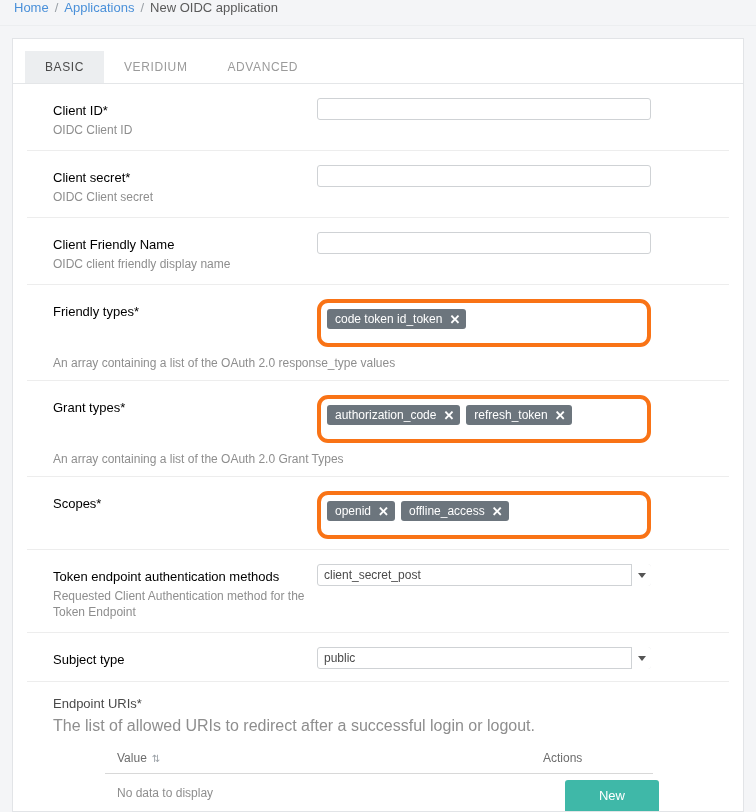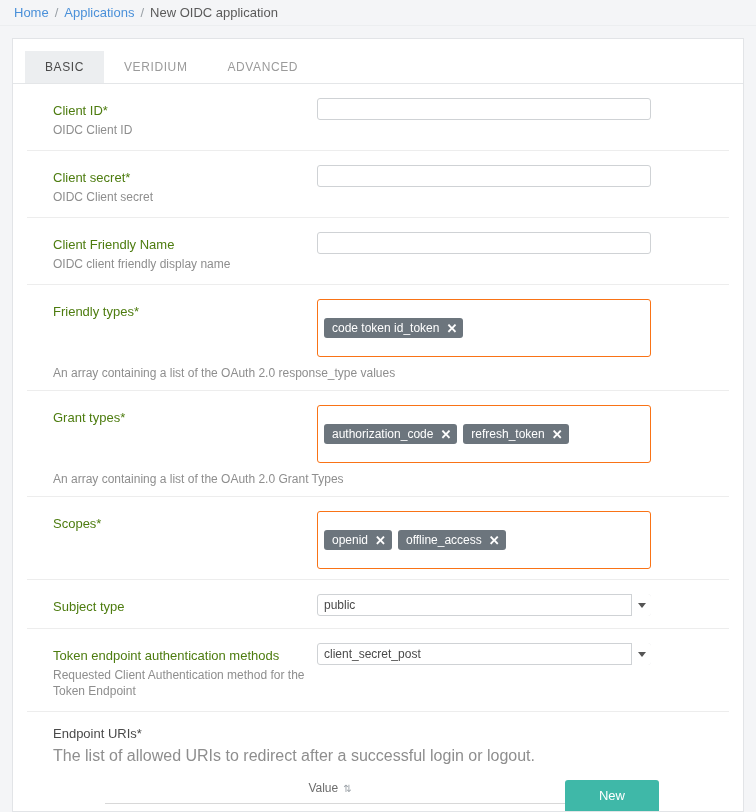--- a/index.html
+++ b/index.html
@@ -11,21 +11,20 @@
     font-size: 13px;
     color: #4a4a4a;
     overflow: hidden;
   }
 
   
   .breadcrumb-bar {
     height: 26px;
     background: #f4f5f7;
     display: flex;
-    align-items: center;
     padding: 0 14px;
     font-size: 13px;
     border-bottom: 1px solid #eceef0;
   }
   .crumb-link { color: #4a90d9; text-decoration: none; cursor: pointer; }
   .crumb-sep { color: #9aa0a6; margin: 0 6px; }
   .crumb-current { color: #5a5a5a; }
 
   
   .page {
@@ -74,21 +73,21 @@
     min-height: 48px;
   }
   .label-col {
     width: 290px;
     flex: 0 0 290px;
     padding-left: 26px;
     padding-top: 4px;
   }
   .label-main {
     font-size: 13px;
-    color: #4d7c0f;
+    color: #000000;
     line-height: 17px;
   }
   .label-sub {
     font-size: 12px;
     color: #8e8e8e;
     margin-top: 3px;
     line-height: 16px;
   }
   .field-col {
     flex: 1;
@@ -104,24 +103,24 @@
     color: #4a4a4a;
     font-family: "Liberation Sans", sans-serif;
     background: #fff;
     outline: none;
   }
 
   
   .chip-box {
     width: 100%;
     min-height: 48px;
-    border: 1px solid #f97316;
-    border-radius: 3px;
+    border: 4px solid #f97316;
+    border-radius: 11px;
     background: #fff;
-    padding: 18px 6px;
+    padding: 6px 6px;
     display: flex;
     flex-wrap: wrap;
     gap: 6px;
     align-content: flex-start;
   }
   .chip {
     background: #6c757d;
     color: #ffffff;
     font-size: 12px;
     border-radius: 3px;
@@ -197,21 +196,20 @@
   }
   .grid {
     margin: 16px 0 0 78px;
     width: 548px;
   }
   .grid-head {
     display: flex;
     font-size: 12px;
     color: #6d6d6d;
     padding-bottom: 8px;
-    text-align: center;
   }
   .grid-head .col-value { flex: 1; padding-left: 12px; }
   .grid-head .col-actions { width: 110px; }
   .sort-icon { margin-left: 5px; color: #9aa0a6; font-size: 10px; }
   .grid-line { border-top: 1px solid #d8d8d8; }
   .grid-empty {
     font-size: 12px;
     color: #8e8e8e;
     padding: 12px 0 0 12px;
   }
@@ -338,40 +336,40 @@
                 <span>offline_access</span>
                 <span class="chip-x">✕</span>
               </span>
             </div>
           </div>
         </div>
       </div>
 
       <div class="row">
         <div class="label-col">
-          <div class="label-main">Subject type</div>
+          <div class="label-main">Token endpoint authentication methods</div>
+          <div class="label-sub">Requested Client Authentication method for the Token Endpoint</div>
         </div>
         <div class="field-col">
           <div class="select-wrap">
-            <div class="select-box">public</div>
+            <div class="select-box">client_secret_post</div>
             <div class="select-arrow">
                 <span class="caret"></span>
               </div>
           </div>
         </div>
       </div>
 
       <div class="row">
         <div class="label-col">
-          <div class="label-main">Token endpoint authentication methods</div>
-          <div class="label-sub">Requested Client Authentication method for the Token Endpoint</div>
+          <div class="label-main">Subject type</div>
         </div>
         <div class="field-col">
           <div class="select-wrap">
-            <div class="select-box">client_secret_post</div>
+            <div class="select-box">public</div>
             <div class="select-arrow">
                 <span class="caret"></span>
               </div>
           </div>
         </div>
       </div>
 
       <div class="section">
         <div class="section-title">Endpoint URIs*</div>
         <div class="section-sub">The list of allowed URIs to redirect after a successful login or logout.</div>

